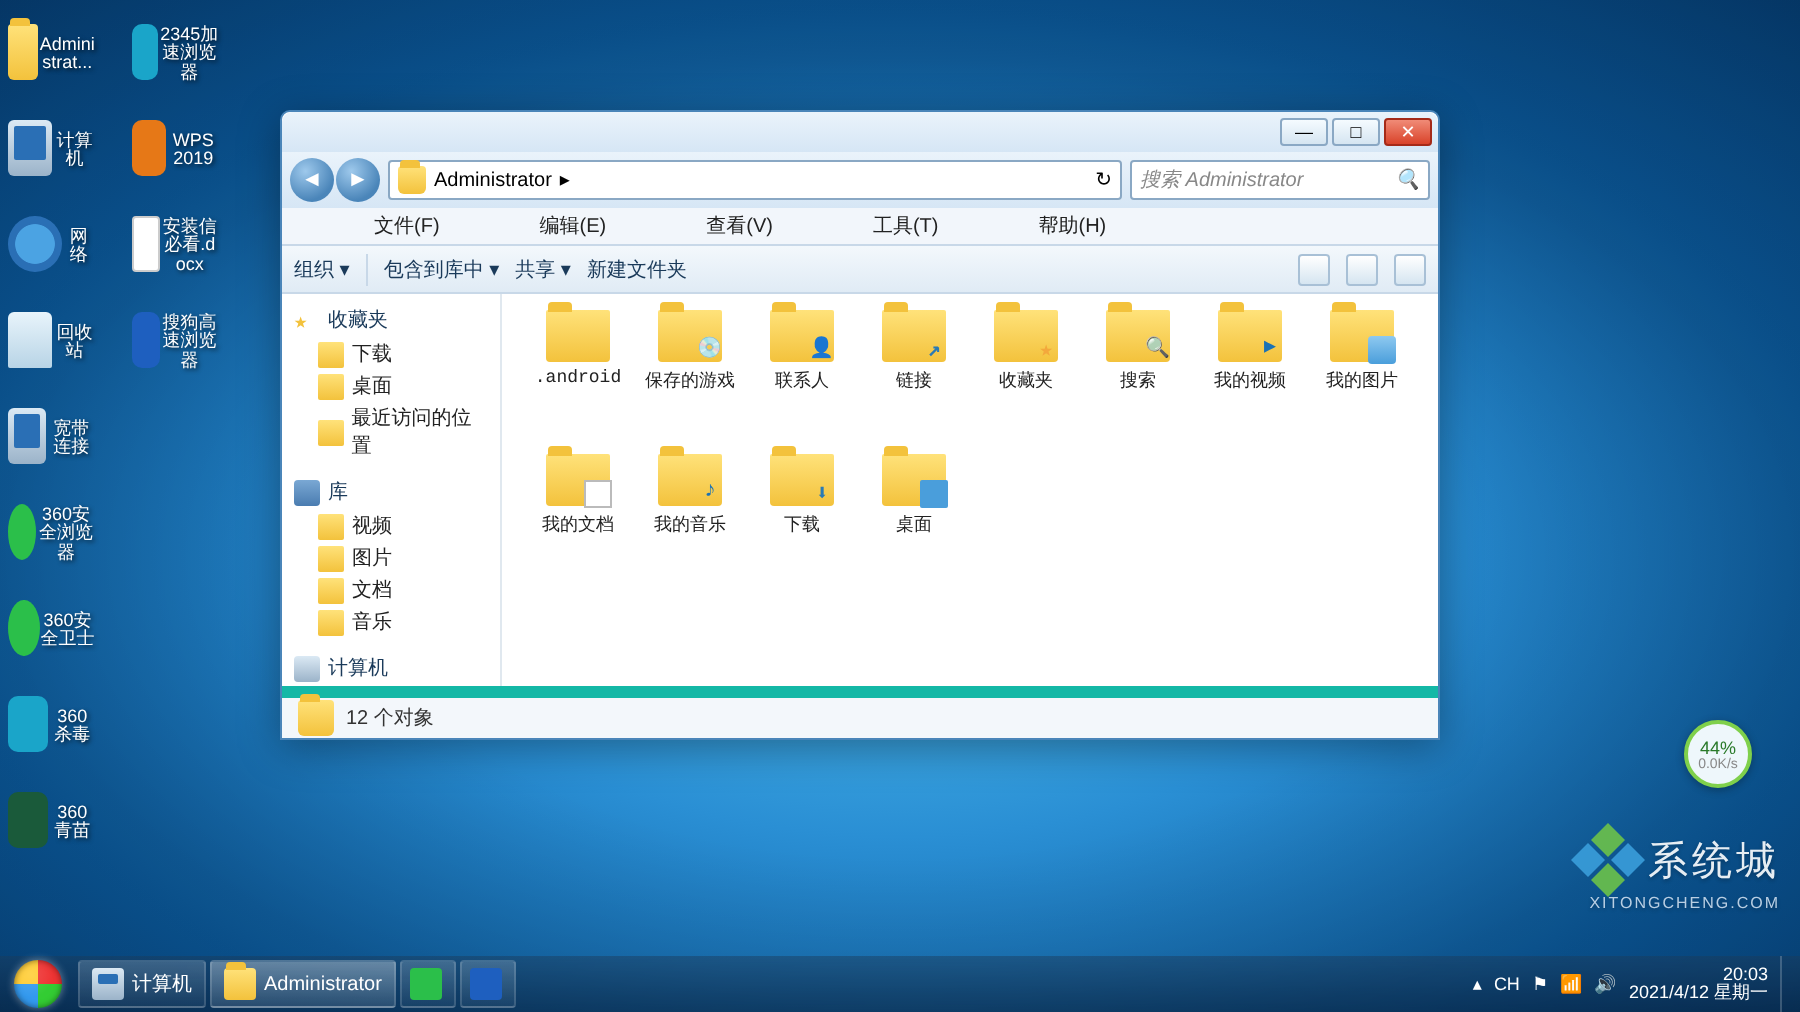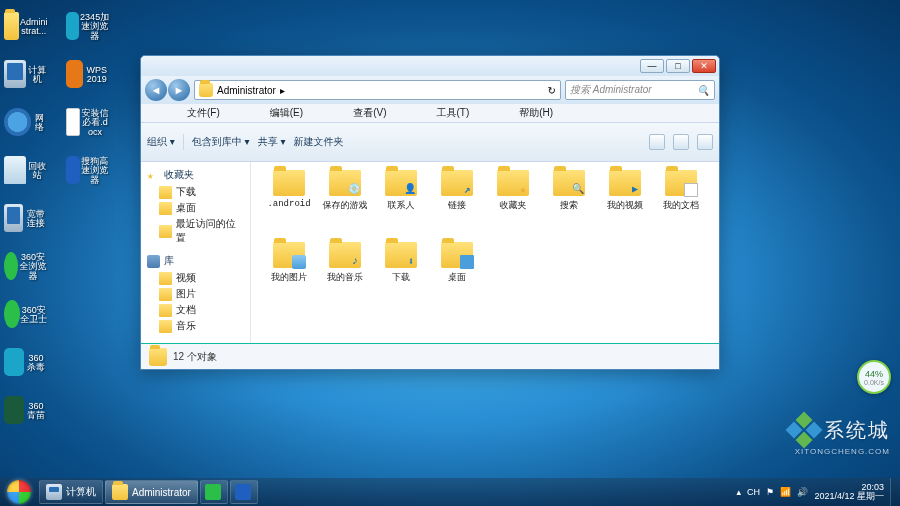--- a/index.html
+++ b/index.html
@@ -76,21 +76,21 @@
 .addrfield { flex:1; height:20px; background:#fff; border:1px solid #8aa8c4; border-radius:2px; display:flex; align-items:center; padding:0 4px; gap:4px; font-size:10px; }
 .addrfield .uic { width:14px; height:14px; display:inline-block; }
 .searchfield { width:150px; height:20px; background:#fff; border:1px solid #8aa8c4; border-radius:2px; display:flex; align-items:center; padding:0 4px; color:#888; font-style:italic; font-size:10px; }
 .menubar {
   height:18px; background:#f2f6fb;
   display:flex; align-items:center; gap:10px; padding:0 6px;
   font-size:10px; color:#222;
 }
 .menubar span { cursor:default;margin-left:40px; }
 .toolbar {
-  height:40px;
+  height:25px;
   background: linear-gradient(#f3f8fc,#e0ebf5);
   border-top:1px solid #c8d8e8; border-bottom:1px solid #c8d8e8;
   display:flex; align-items:center; gap:8px; padding:0 6px;
   font-size:10px; color:#1a3a5a;justify-content:center;
 }
 .toolbar .sep { width:1px; height:16px; background:#c8d8e8; }
 .toolbar .spacer { flex:1; }
 .toolbar .tbview { width:16px; height:16px; background:linear-gradient(#fff,#d5e5f1); border:1px solid #a8c0d6; border-radius:2px; }
 .body { flex:1; display:flex; min-height:0;font-family:Liberation Mono, monospace; }
 .navpane {
@@ -127,21 +127,21 @@
 .badge.doc { background:#fff; border:1px solid #bbb; }
 .badge.search::after { content:'🔍'; font-size:10px; }
 .badge.star::after { content:'★'; color:#f3a83c; font-size:11px; }
 .badge.link::after { content:'↗'; color:#2a7ab5; font-size:11px; font-weight:bold; }
 .badge.dl::after { content:'⬇'; color:#2a7ab5; font-size:11px; }
 .badge.person::after { content:'👤'; font-size:10px; }
 .badge.disk::after { content:'💿'; font-size:10px; }
 .badge.screen { background:#4a9edb; border-radius:1px; }
 
 .statusbar {
-  height:26px; border-top:1px solid #14b8a6;
+  height:26px; border-top:6px solid #14b8a6;
   background:#f3f7fb;
   display:flex; align-items:center; gap:6px; padding:0 8px;
   font-size:10px; color:#333;
 }
 .statusbar .sic { width:18px; height:18px; }
 
 
 .taskbar {
   position:absolute; left:0; right:0; bottom:0; height:28px;
   background: linear-gradient(rgba(30,60,90,0.45), rgba(10,30,55,0.55));
@@ -171,21 +171,21 @@
 .tray {
   margin-left:auto; height:28px;
   display:flex; align-items:center; gap:6px; padding:0 2px 0 8px;
   color:#fff; font-size:9px;
 }
 .tray .clock { text-align:right; line-height:1.05; }
 .showdesk { width:8px; height:28px; border-left:1px solid rgba(255,255,255,0.2); }
 
 
 .floatbadge {
-  position:absolute; right:9px; top:360px;
+  position:absolute; right:24px; top:360px;
   width:34px; height:34px; border-radius:50%;
   background:#eef7fb; border:2px solid #7fd04b;
   display:flex; flex-direction:column; align-items:center; justify-content:center;
   font-size:9px; color:#2a7a2a; box-shadow:0 1px 4px rgba(0,0,0,0.3);
 }
 .floatbadge small { font-size:7px; color:#888; }
 
 .watermark {
   position:absolute; right:10px; bottom:32px;
   display:flex; align-items:center; gap:4px;
@@ -398,29 +398,29 @@
             <div>搜索</div>
           </div>
           <div class="fitem">
             <div class="fic folder">
               <div class="badge video"></div>
             </div>
             <div>我的视频</div>
           </div>
           <div class="fitem">
             <div class="fic folder">
+              <div class="badge pic"></div>
+            </div>
+            <div>我的图片</div>
+          </div>
+          <div class="fitem">
+            <div class="fic folder">
               <div class="badge doc"></div>
             </div>
             <div>我的文档</div>
-          </div>
-          <div class="fitem">
-            <div class="fic folder">
-              <div class="badge pic"></div>
-            </div>
-            <div>我的图片</div>
           </div>
           <div class="fitem">
             <div class="fic folder">
               <div class="badge music"></div>
             </div>
             <div>我的音乐</div>
           </div>
           <div class="fitem">
             <div class="fic folder">
               <div class="badge dl"></div>

